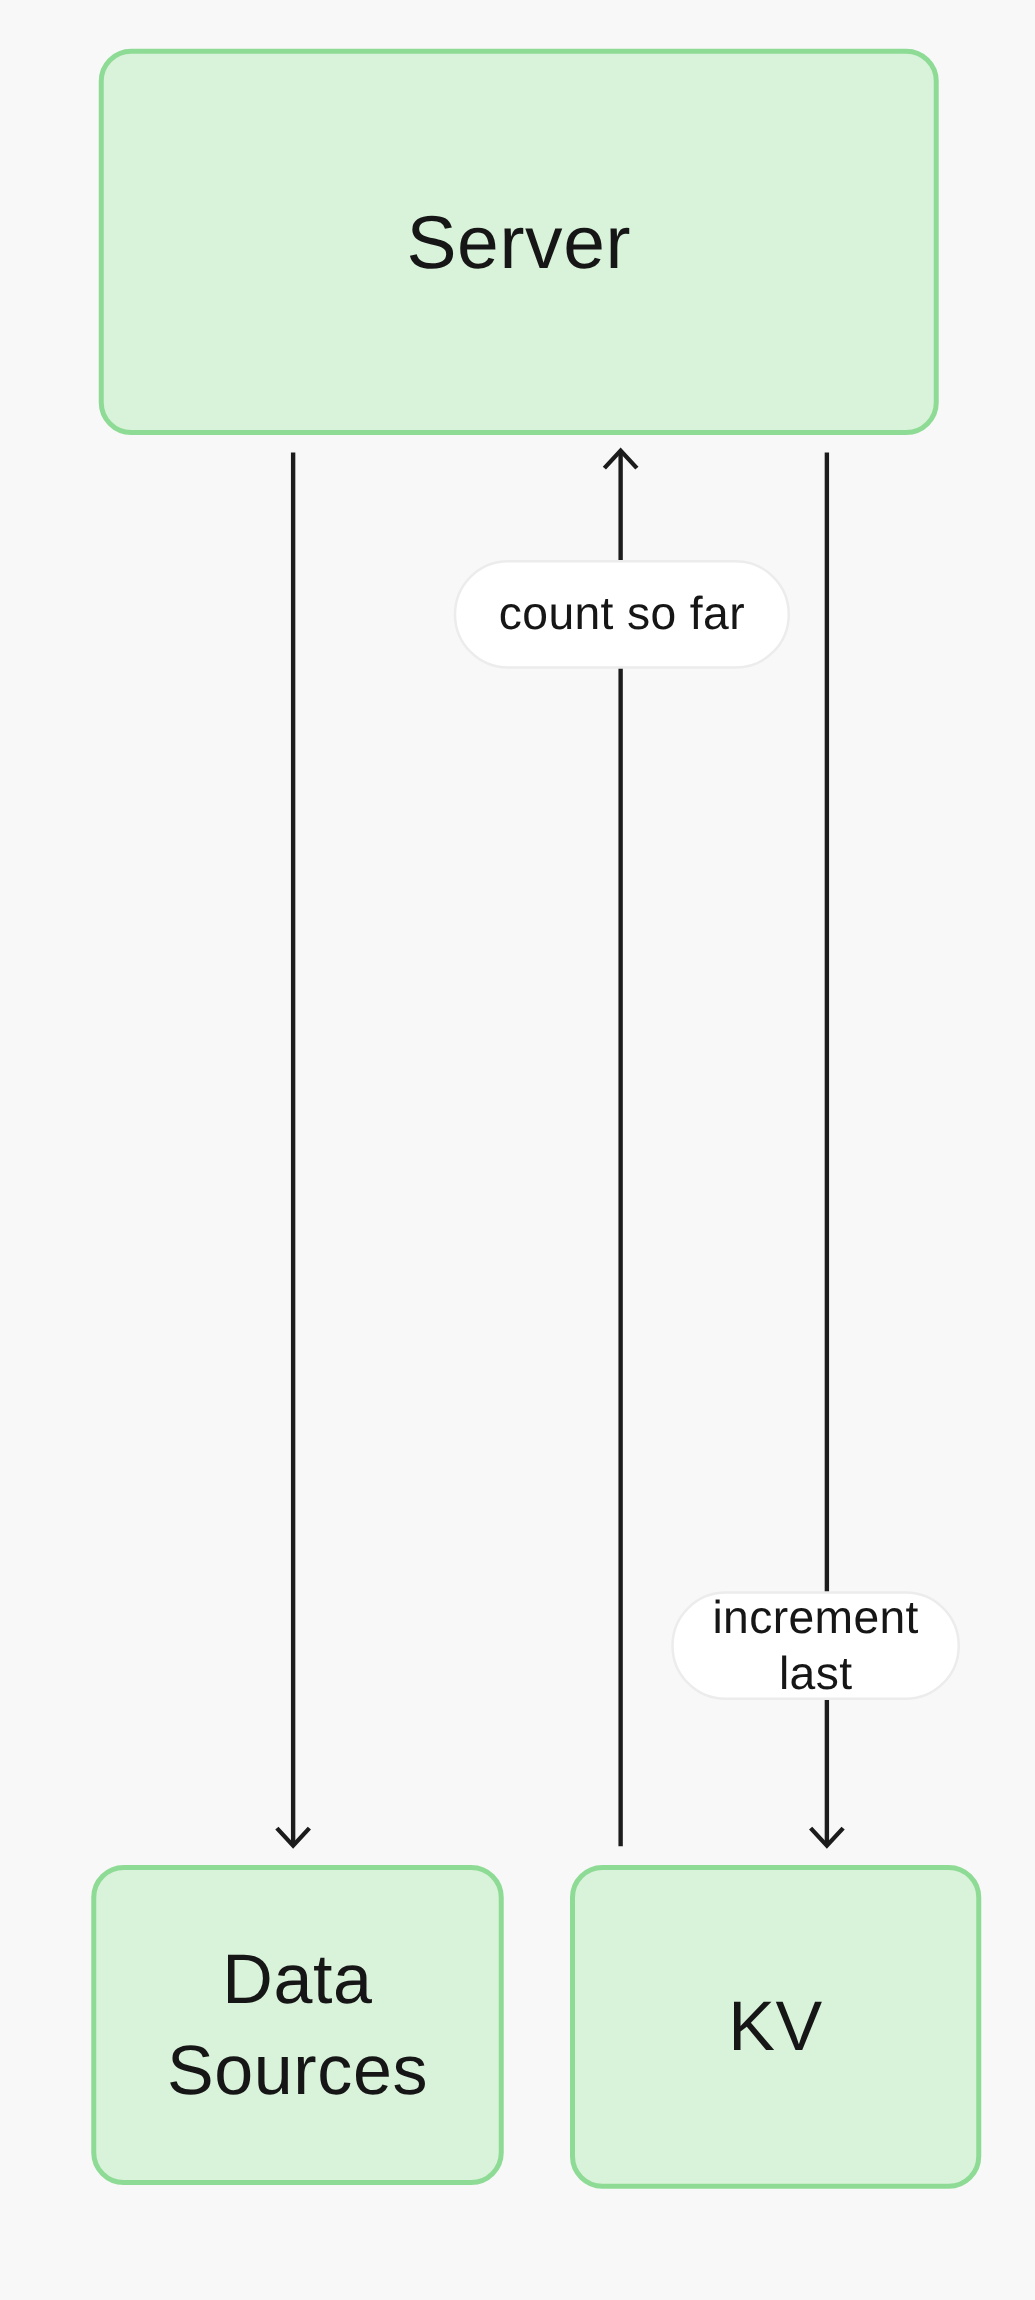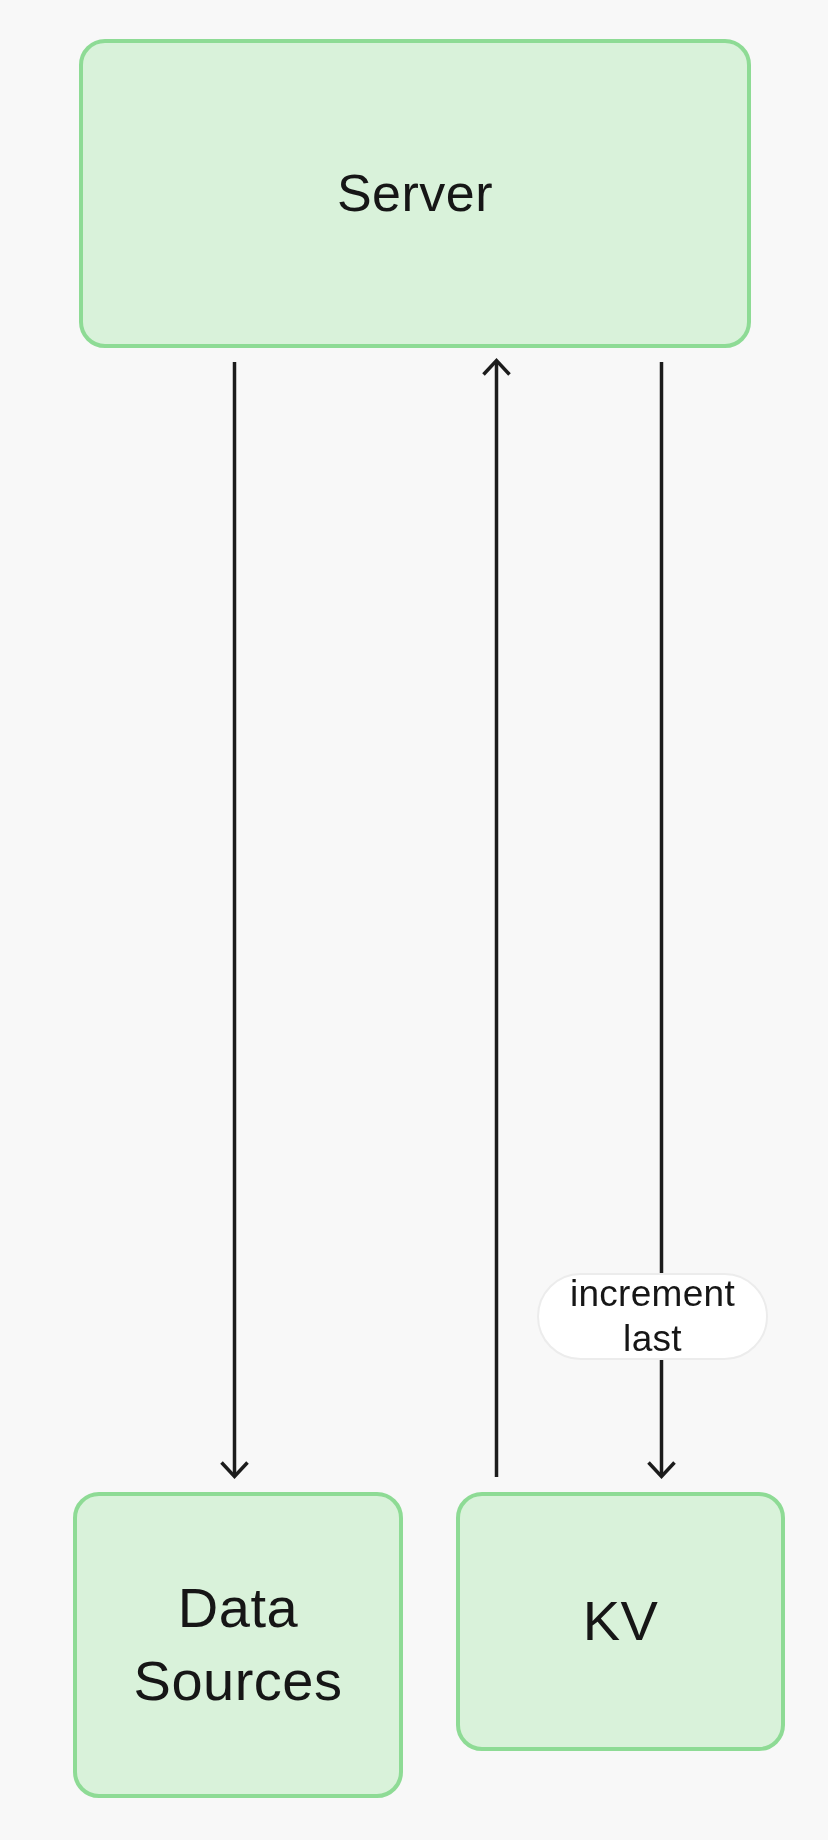--- a/index.html
+++ b/index.html
@@ -40,22 +40,22 @@
     border:4px solid var(--node-border);
     border-radius:26px;
     display:flex;align-items:center;justify-content:center;
     text-align:center;
   }
   .node-label{
     line-height:1.3;
     letter-spacing:0.5px;
   }
   .node-server{left:79px;top:39px;width:672px;height:309px;}
-  .node-server .node-label{font-size:52px;}
-  .node-data{left:73px;top:1492px;width:330px;height:306px;padding:0 20px;}
+  .node-server .node-label{font-size:60px;}
+  .node-data{left:73px;top:1492px;width:330px;height:256px;padding:0 20px;}
   .node-data .node-label{font-size:56px;}
   .node-kv{left:456px;top:1492px;width:329px;height:259px;}
   .node-kv .node-label{font-size:56px;}
   .edge-label{
     position:absolute;
     background:var(--label-bg);
     border:2px solid var(--label-border);
     border-radius:46px;
     display:flex;align-items:center;justify-content:center;
     text-align:center;
@@ -92,19 +92,22 @@
   </div>
 
   <div class="node node-data">
     <span class="node-label">Data Sources</span>
   </div>
 
   <div class="node node-kv">
     <span class="node-label">KV</span>
   </div>
 
+  <div class="edge-label label-count-so-far">
+    <span>count so far</span>
+  </div>
 
 
   <div class="edge-label label-increment">
     <span>increment last</span>
   </div>
 
 </div>
 
 </body></html>

